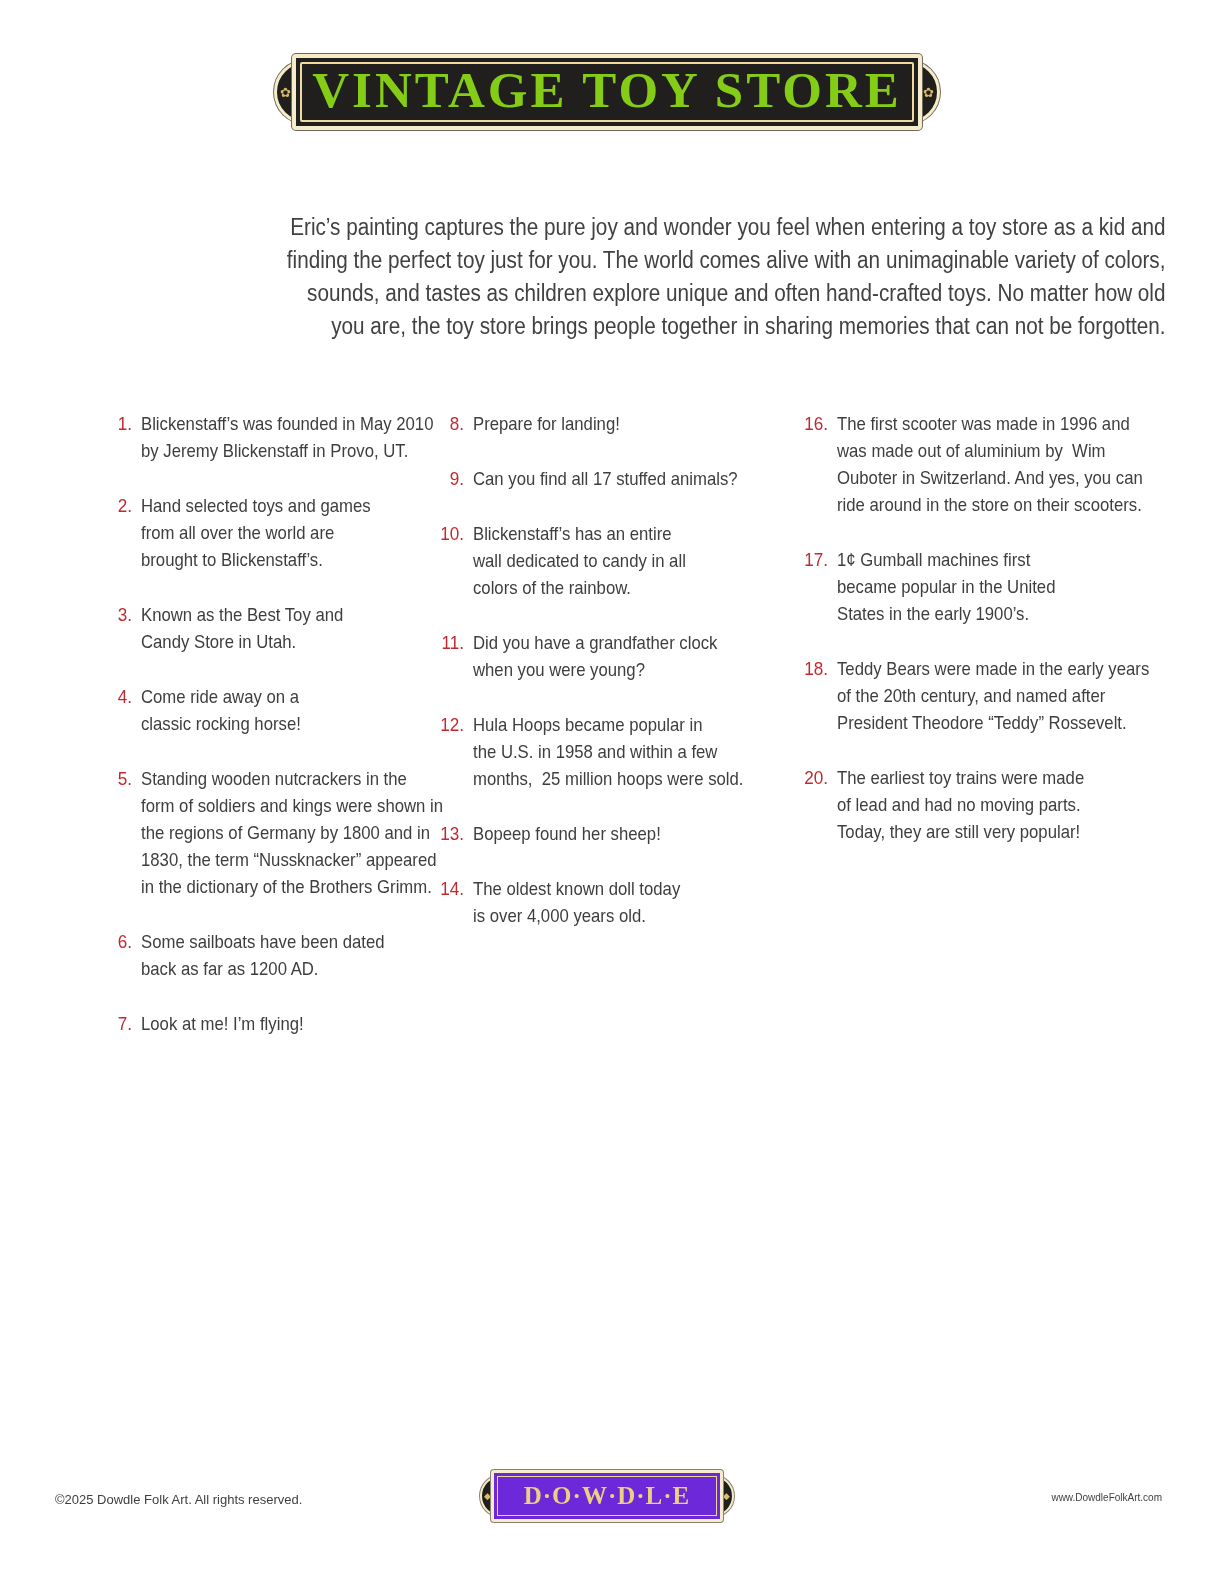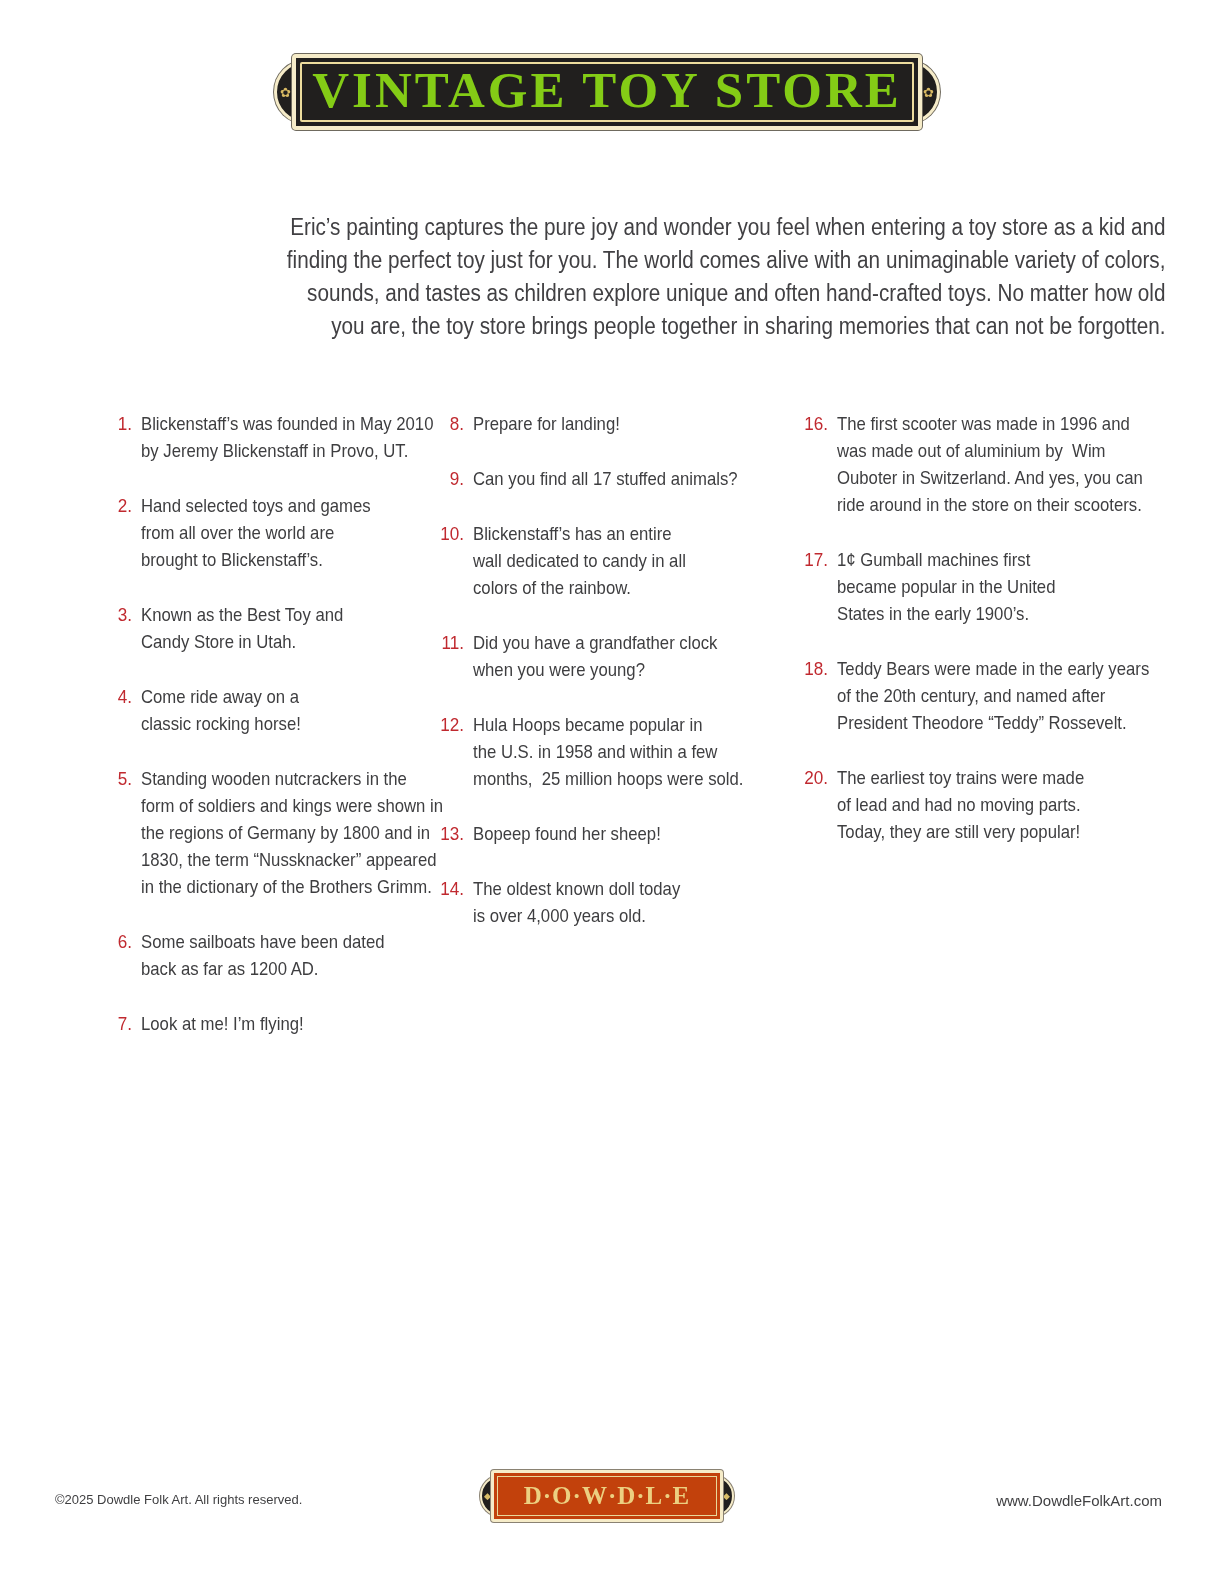--- a/index.html
+++ b/index.html
@@ -100,21 +100,21 @@
     transform-origin: 0 0;
   }
 
   
   .copyright {
     position: absolute; left: 55px; top: 1492px;
     font-size: 13px; color: #3f3f41;
   }
   .website {
     position: absolute; right: 52px; top: 1492px;
-    font-size: 15px; color: #3f3f41;
+    font-size: 10px; color: #3f3f41;
   }
   .logo-plaque {
     position: absolute; left: 50%; top: 1470px;
     transform: translateX(-50%);
     width: 232px; height: 52px;
   }
   .logo-plaque .tab {
     position: absolute; top: 50%;
     transform: translateY(-50%);
     width: 38px; height: 38px;
@@ -127,21 +127,21 @@
   .logo-plaque .tab-r { right: -11px; }
   .logo-plaque .tab .orn {
     position: absolute; top: 50%;
     transform: translateY(-50%);
     color: #d9bd67; font-size: 9px; line-height: 1;
   }
   .logo-plaque .tab-l .orn { left: 2px; }
   .logo-plaque .tab-r .orn { right: 2px; }
   .lp-plate {
     position: absolute; inset: 0;
-    background: #c2410c;
+    background: #6d28d9;
     border: 3px solid #f6ecc9;
     box-shadow: 0 0 0 1px #8a8273;
     border-radius: 3px;
     display: flex; align-items: center; justify-content: center;
   }
   .lp-plate::before {
     content: ""; position: absolute; inset: 3px;
     border: 1px solid #e9d89a;
     pointer-events: none;
   }

